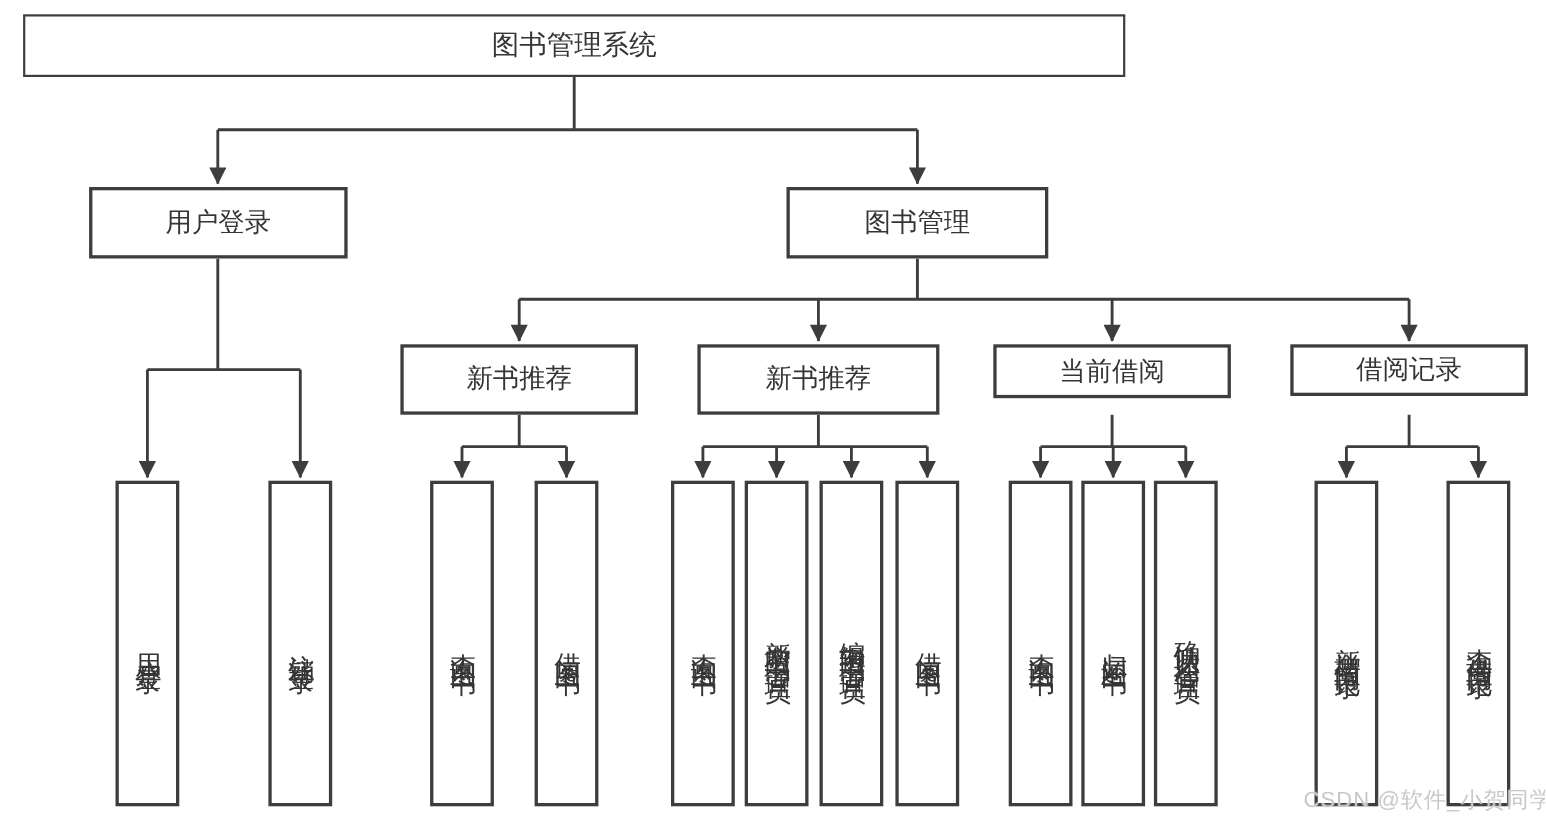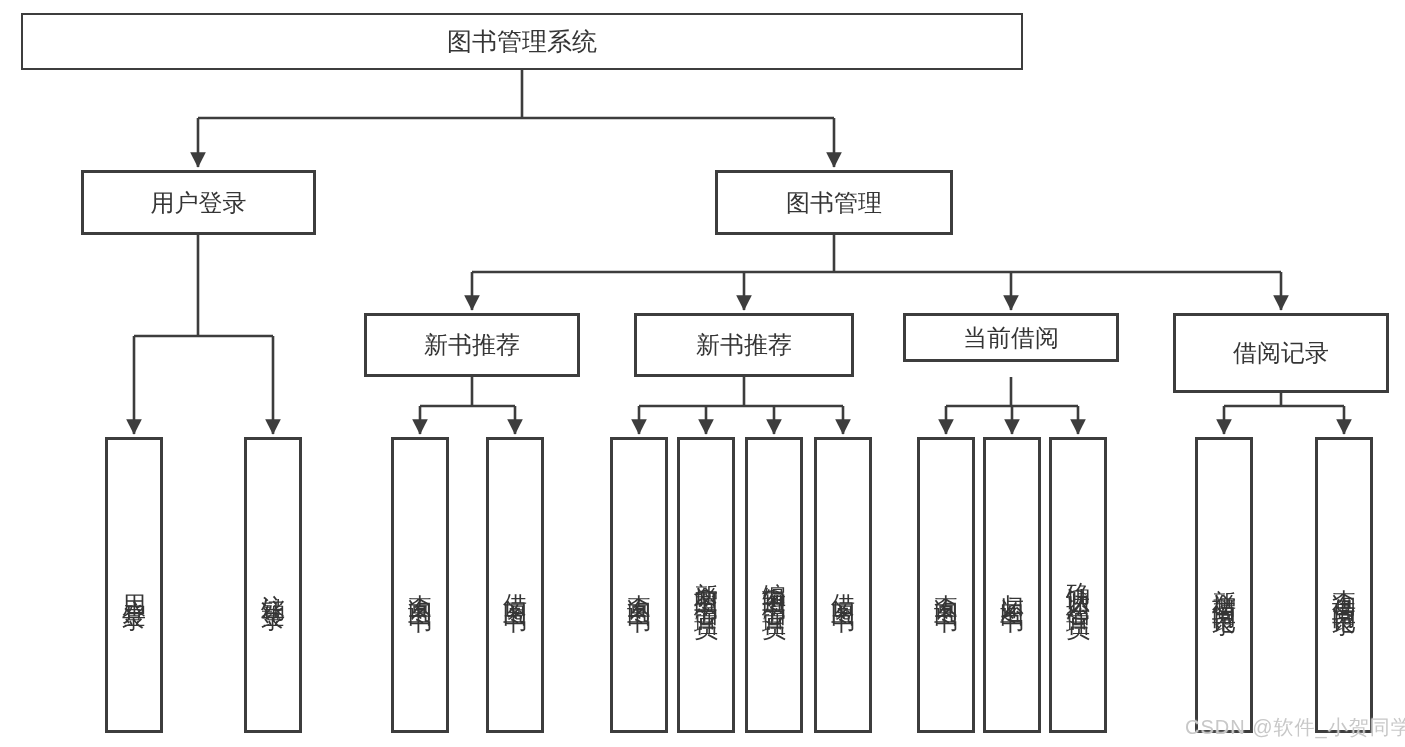--- a/index.html
+++ b/index.html
@@ -108,21 +108,21 @@
 
   <div class="node" style="left:364px;top:313px;width:216px;height:64px">
     <span>新书推荐</span>
   </div>
   <div class="node" style="left:634px;top:313px;width:220px;height:64px">
     <span>新书推荐</span>
   </div>
   <div class="node" style="left:903px;top:313px;width:216px;height:49px">
     <span>当前借阅</span>
   </div>
-  <div class="node" style="left:1173px;top:313px;width:216px;height:80px">
+  <div class="node" style="left:1173px;top:313px;width:216px;height:47px">
     <span>借阅记录</span>
   </div>
 
   <div class="node leaf" style="left:105px;top:437px;width:58px;height:296px">
     <span class="vlabel">用户登录</span>
   </div>
   <div class="node leaf" style="left:244px;top:437px;width:58px;height:296px">
     <span class="vlabel">注销登录</span>
   </div>
 

